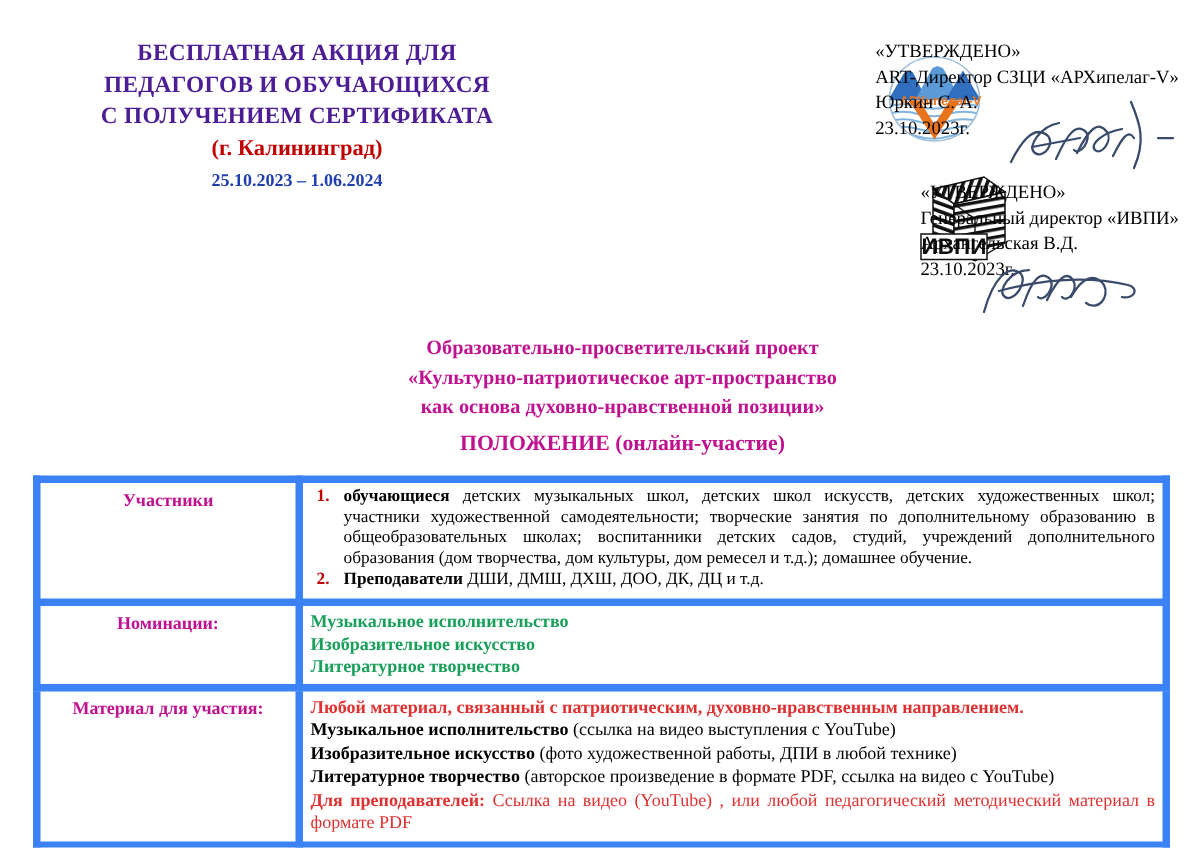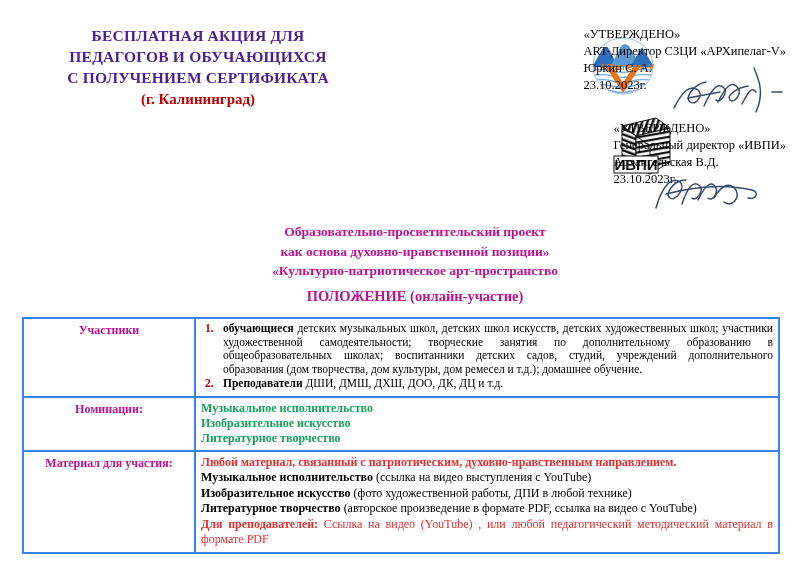--- a/index.html
+++ b/index.html
@@ -120,21 +120,21 @@
   
   .doc-table {
     position: absolute;
     left: 22px;
     top: 317px;
     width: 758px;
     border-collapse: collapse;
     table-layout: fixed;
   }
   .doc-table td {
-    border: 2px solid #3b82f6;
+    border: 5px solid #3b82f6;
     vertical-align: top;
     padding: 3px 5px 4px 5px;
     margin-top: 36px;
   }
   .col-label {
     width: 160px;
     text-align: center;
     color: #c0108f;
     font-weight: bold;
     font-size: 12px;
@@ -197,20 +197,21 @@
 </head>
 <body>
 
 <div class="header-zone">
 
   <div class="title-block">
     <div class="title-line">БЕСПЛАТНАЯ АКЦИЯ ДЛЯ</div>
     <div class="title-line">ПЕДАГОГОВ И ОБУЧАЮЩИХСЯ</div>
     <div class="title-line">С ПОЛУЧЕНИЕМ СЕРТИФИКАТА</div>
     <div class="title-city">(г. Калининград)</div>
+    <div class="title-dates">25.10.2023 – 1.06.2024</div>
   </div>
 
   <div class="logo-arch">
     <svg width="62" height="58" viewBox="0 0 62 58">
       <defs>
         <clipPath id="logoclip">
             <ellipse cx="31" cy="29" rx="30" ry="28"></ellipse>
           </clipPath>
       </defs>
       <g clip-path="url(#logoclip)">
@@ -306,22 +307,22 @@
         <path d="M46 32 C54 16, 60 12, 64 20 C66 26, 60 34, 56 30"></path>
         <path d="M62 30 C70 16, 78 14, 84 22 C88 30, 80 40, 72 34"></path>
         <path d="M14 26 C44 18, 74 16, 100 22 C108 24, 104 32, 96 30"></path>
       </g>
     </svg>
   </div>
 </div>
 
 <div class="project-block">
   <div class="project-line">Образовательно-просветительский проект</div>
+  <div class="project-line">«Культурно-патриотическое арт-пространство</div>
   <div class="project-line">как основа духовно-нравственной позиции»</div>
-  <div class="project-line">«Культурно-патриотическое арт-пространство</div>
 </div>
 <div class="polozhenie">ПОЛОЖЕНИЕ (онлайн-участие)</div>
 
 <table class="doc-table">
   <tbody>
 
     <tr>
       <td class="col-label">Участники</td>
       <td class="col-body">
         <ol class="parts">

